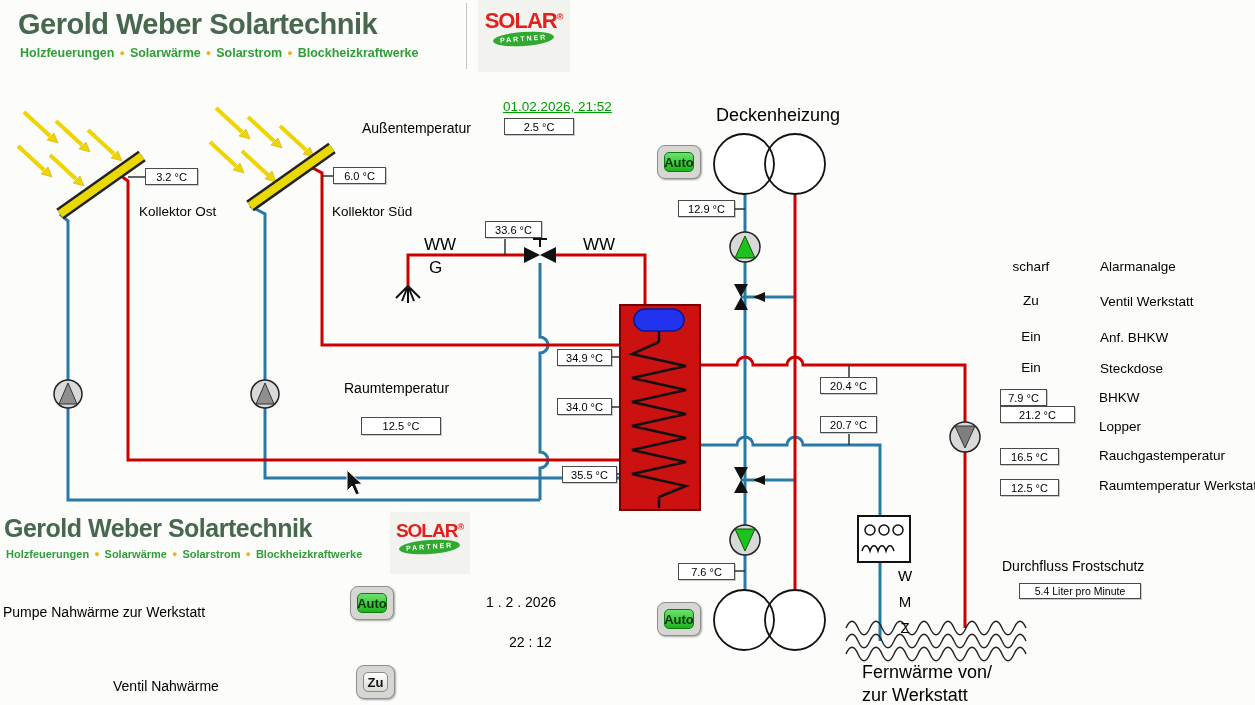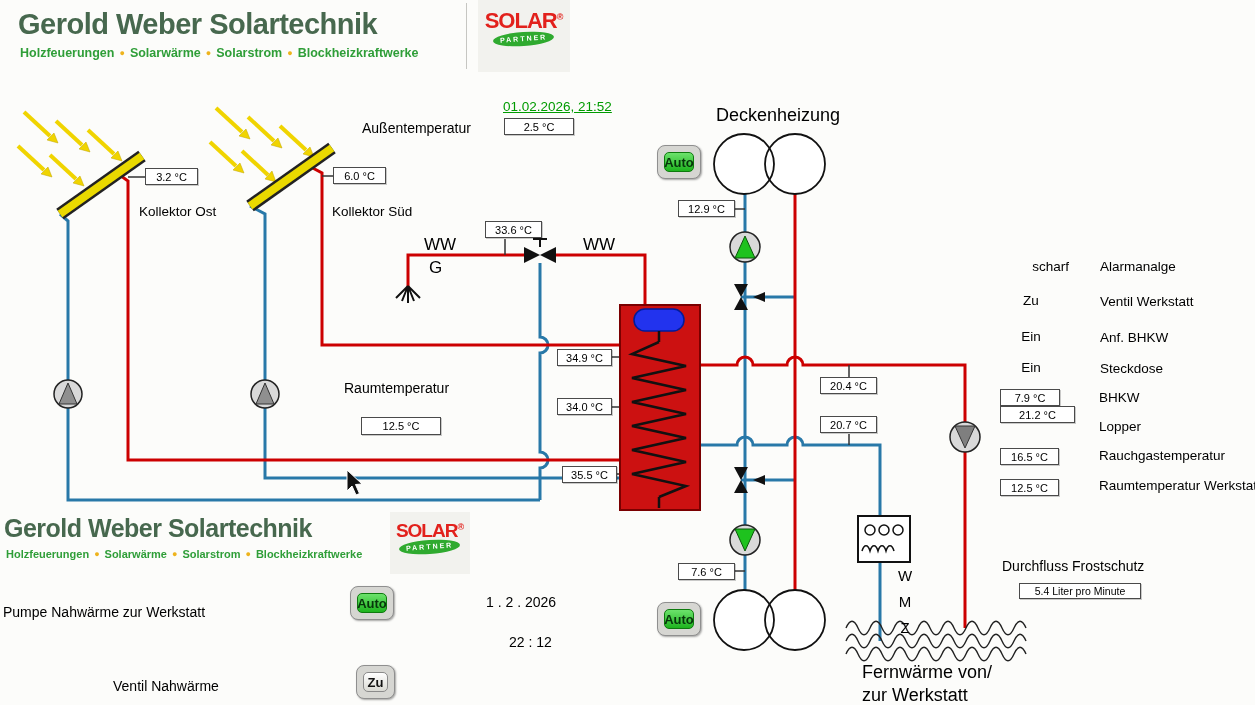--- a/index.html
+++ b/index.html
@@ -225,30 +225,30 @@
 
   <div class="val" style="left:557px;top:349px;width:55px">34.9 °C</div>
   <div class="val" style="left:557px;top:398px;width:55px">34.0 °C</div>
   <div class="val" style="left:562px;top:466px;width:55px">35.5 °C</div>
   <div class="lbl" style="left:344px;top:380px">Raumtemperatur</div>
   <div class="val" style="left:361px;top:417px;width:80px;height:18px">12.5 °C</div>
 
   <div class="val" style="left:820px;top:377px;width:57px">20.4 °C</div>
   <div class="val" style="left:820px;top:416px;width:57px">20.7 °C</div>
 
-  <div class="lbl med" style="left:993px;top:259px;width:76px;text-align:right">scharf</div>
+  <div class="lbl med" style="left:993px;top:259px;width:76px;text-align:center">scharf</div>
   <div class="lbl med" style="left:1100px;top:259px">Alarmanalge</div>
   <div class="lbl med" style="left:993px;top:293px;width:76px;text-align:center">Zu</div>
   <div class="lbl med" style="left:1100px;top:294px">Ventil Werkstatt</div>
   <div class="lbl med" style="left:993px;top:329px;width:76px;text-align:center">Ein</div>
   <div class="lbl med" style="left:1100px;top:330px">Anf. BHKW</div>
   <div class="lbl med" style="left:993px;top:360px;width:76px;text-align:center">Ein</div>
   <div class="lbl med" style="left:1100px;top:361px">Steckdose</div>
 
-  <div class="val" style="left:1000px;top:389px;width:60px">7.9 °C</div>
+  <div class="val" style="left:1000px;top:389px;width:47px">7.9 °C</div>
   <div class="lbl med" style="left:1099px;top:390px">BHKW</div>
   <div class="val" style="left:1000px;top:406px;width:75px">21.2 °C</div>
   <div class="lbl med" style="left:1099px;top:419px">Lopper</div>
   <div class="val" style="left:1000px;top:448px;width:59px">16.5 °C</div>
   <div class="lbl med" style="left:1099px;top:448px">Rauchgastemperatur</div>
   <div class="val" style="left:1000px;top:479px;width:59px">12.5 °C</div>
   <div class="lbl med" style="left:1099px;top:478px">Raumtemperatur Werkstatt</div>
 
   <div class="val" style="left:678px;top:563px;width:57px">7.6 °C</div>
   <div class="btn-frame" style="left:657px;top:602px">

